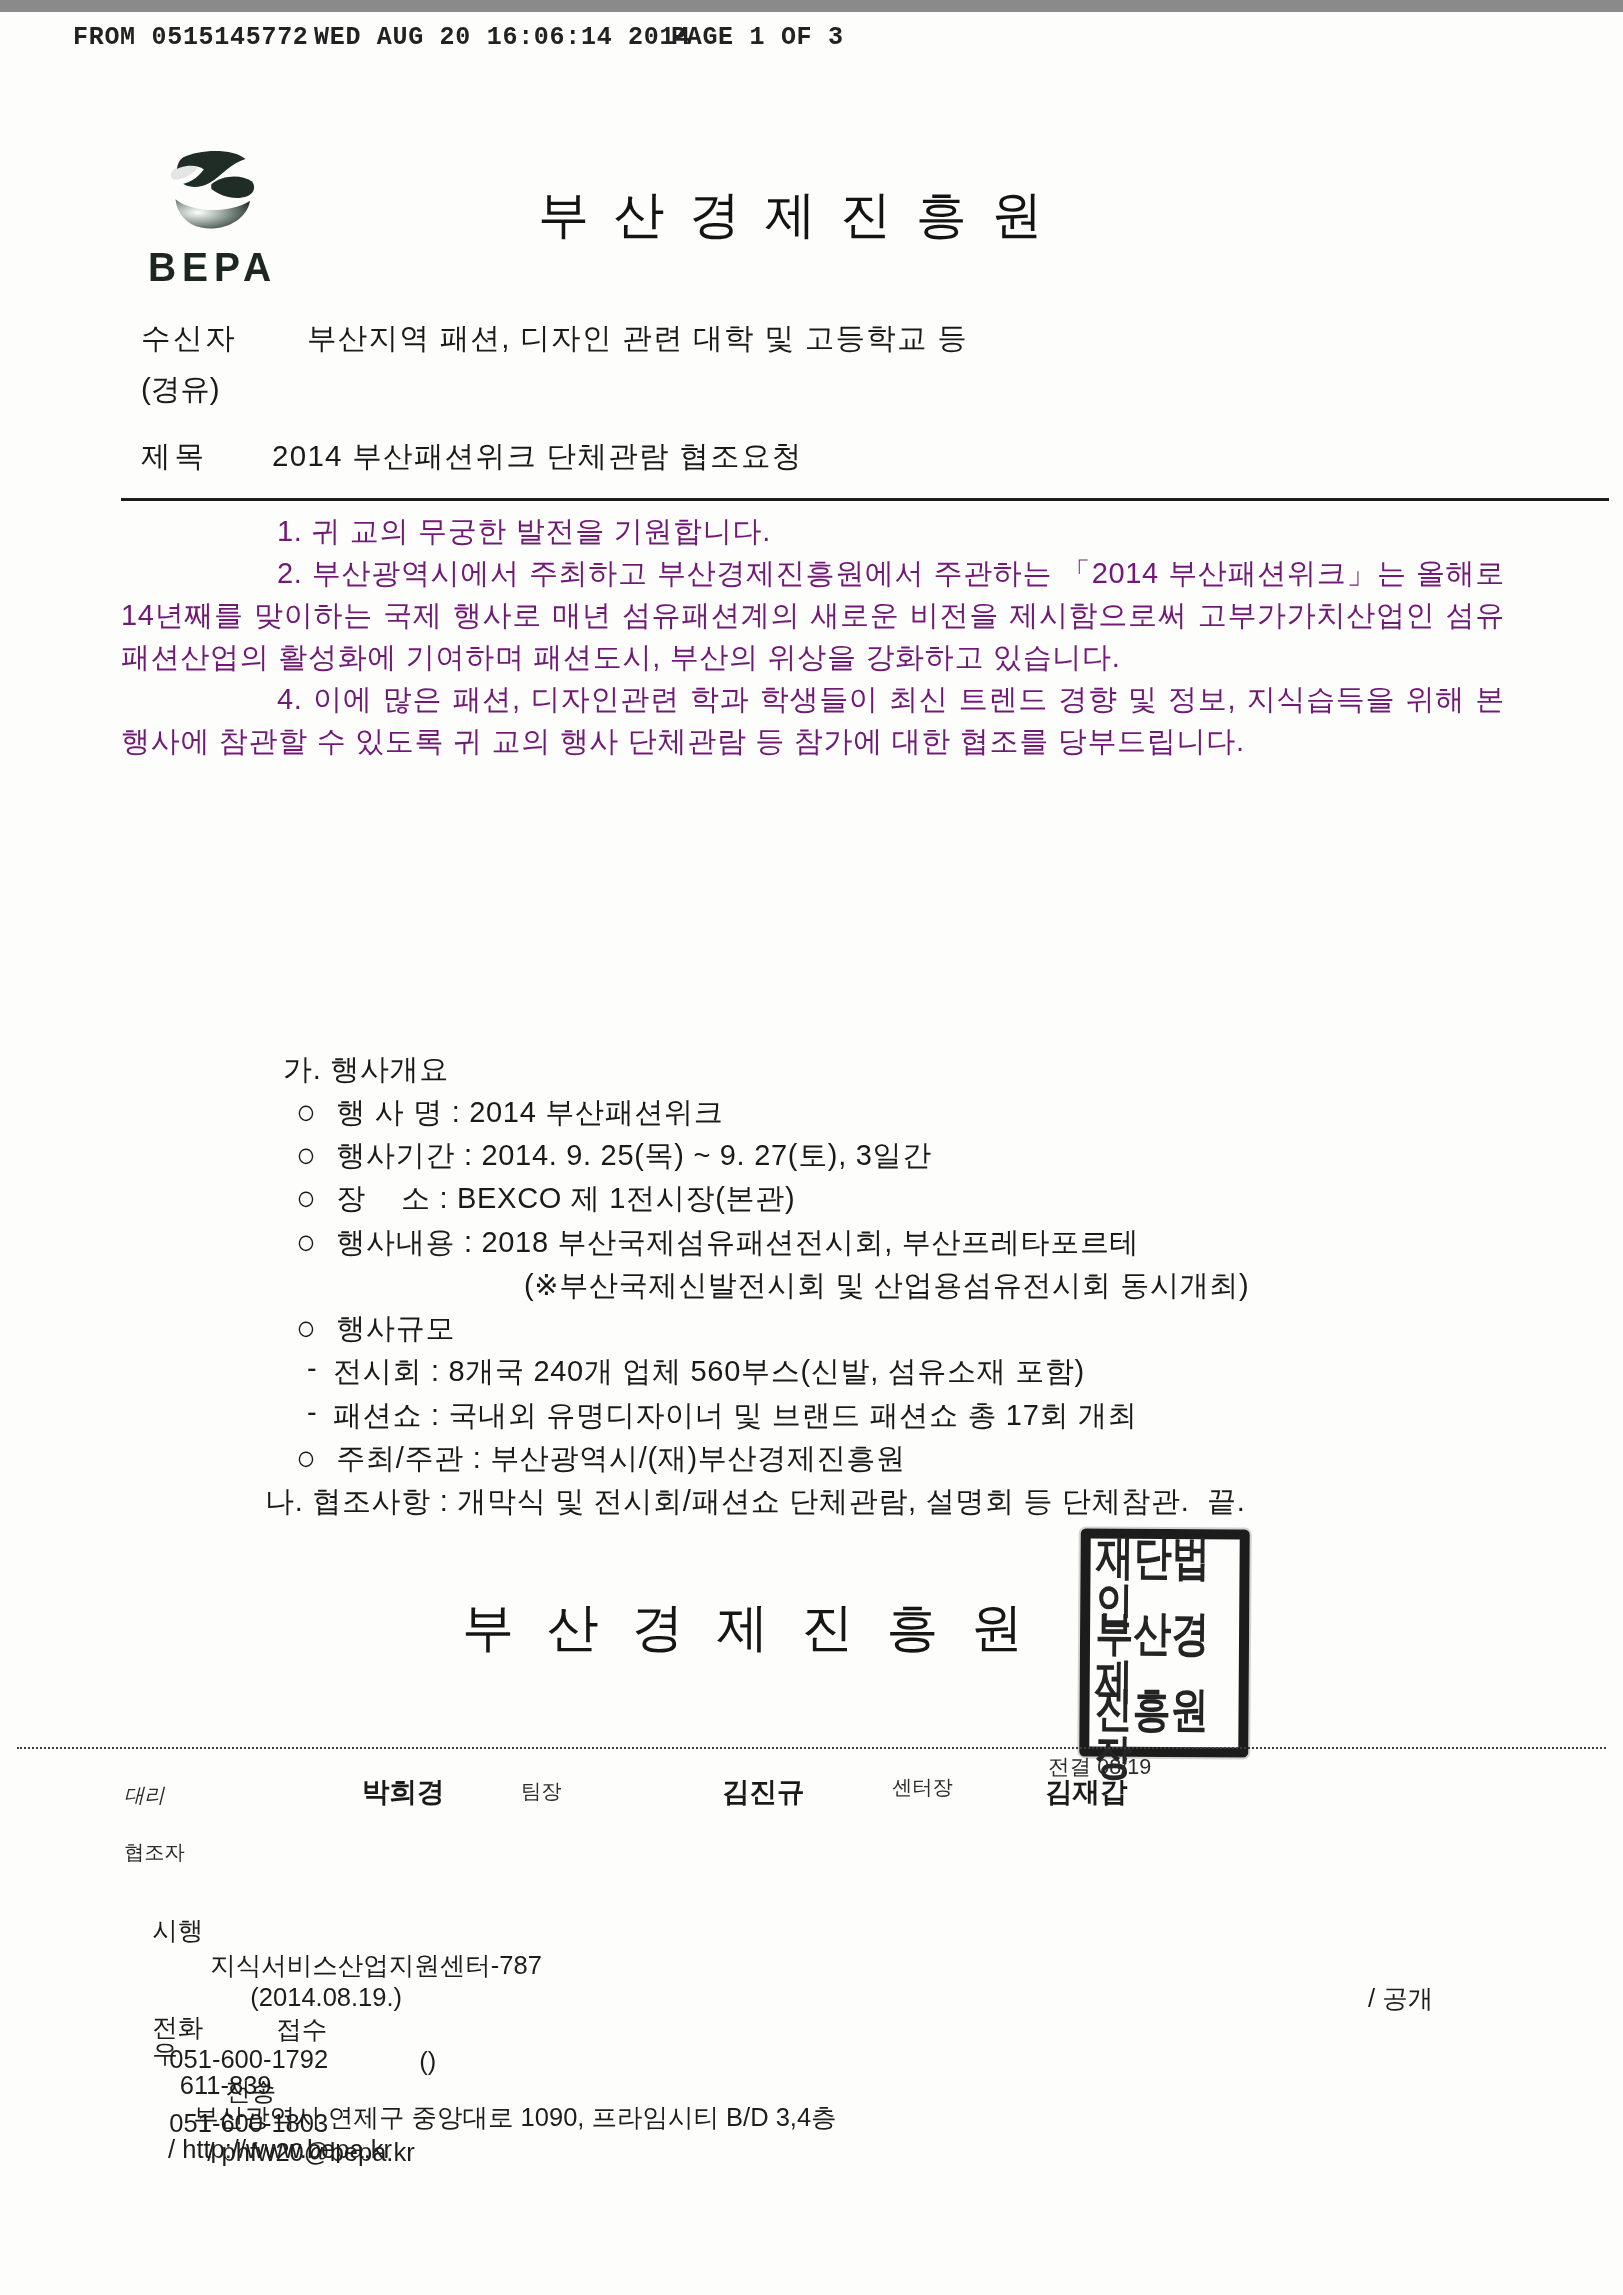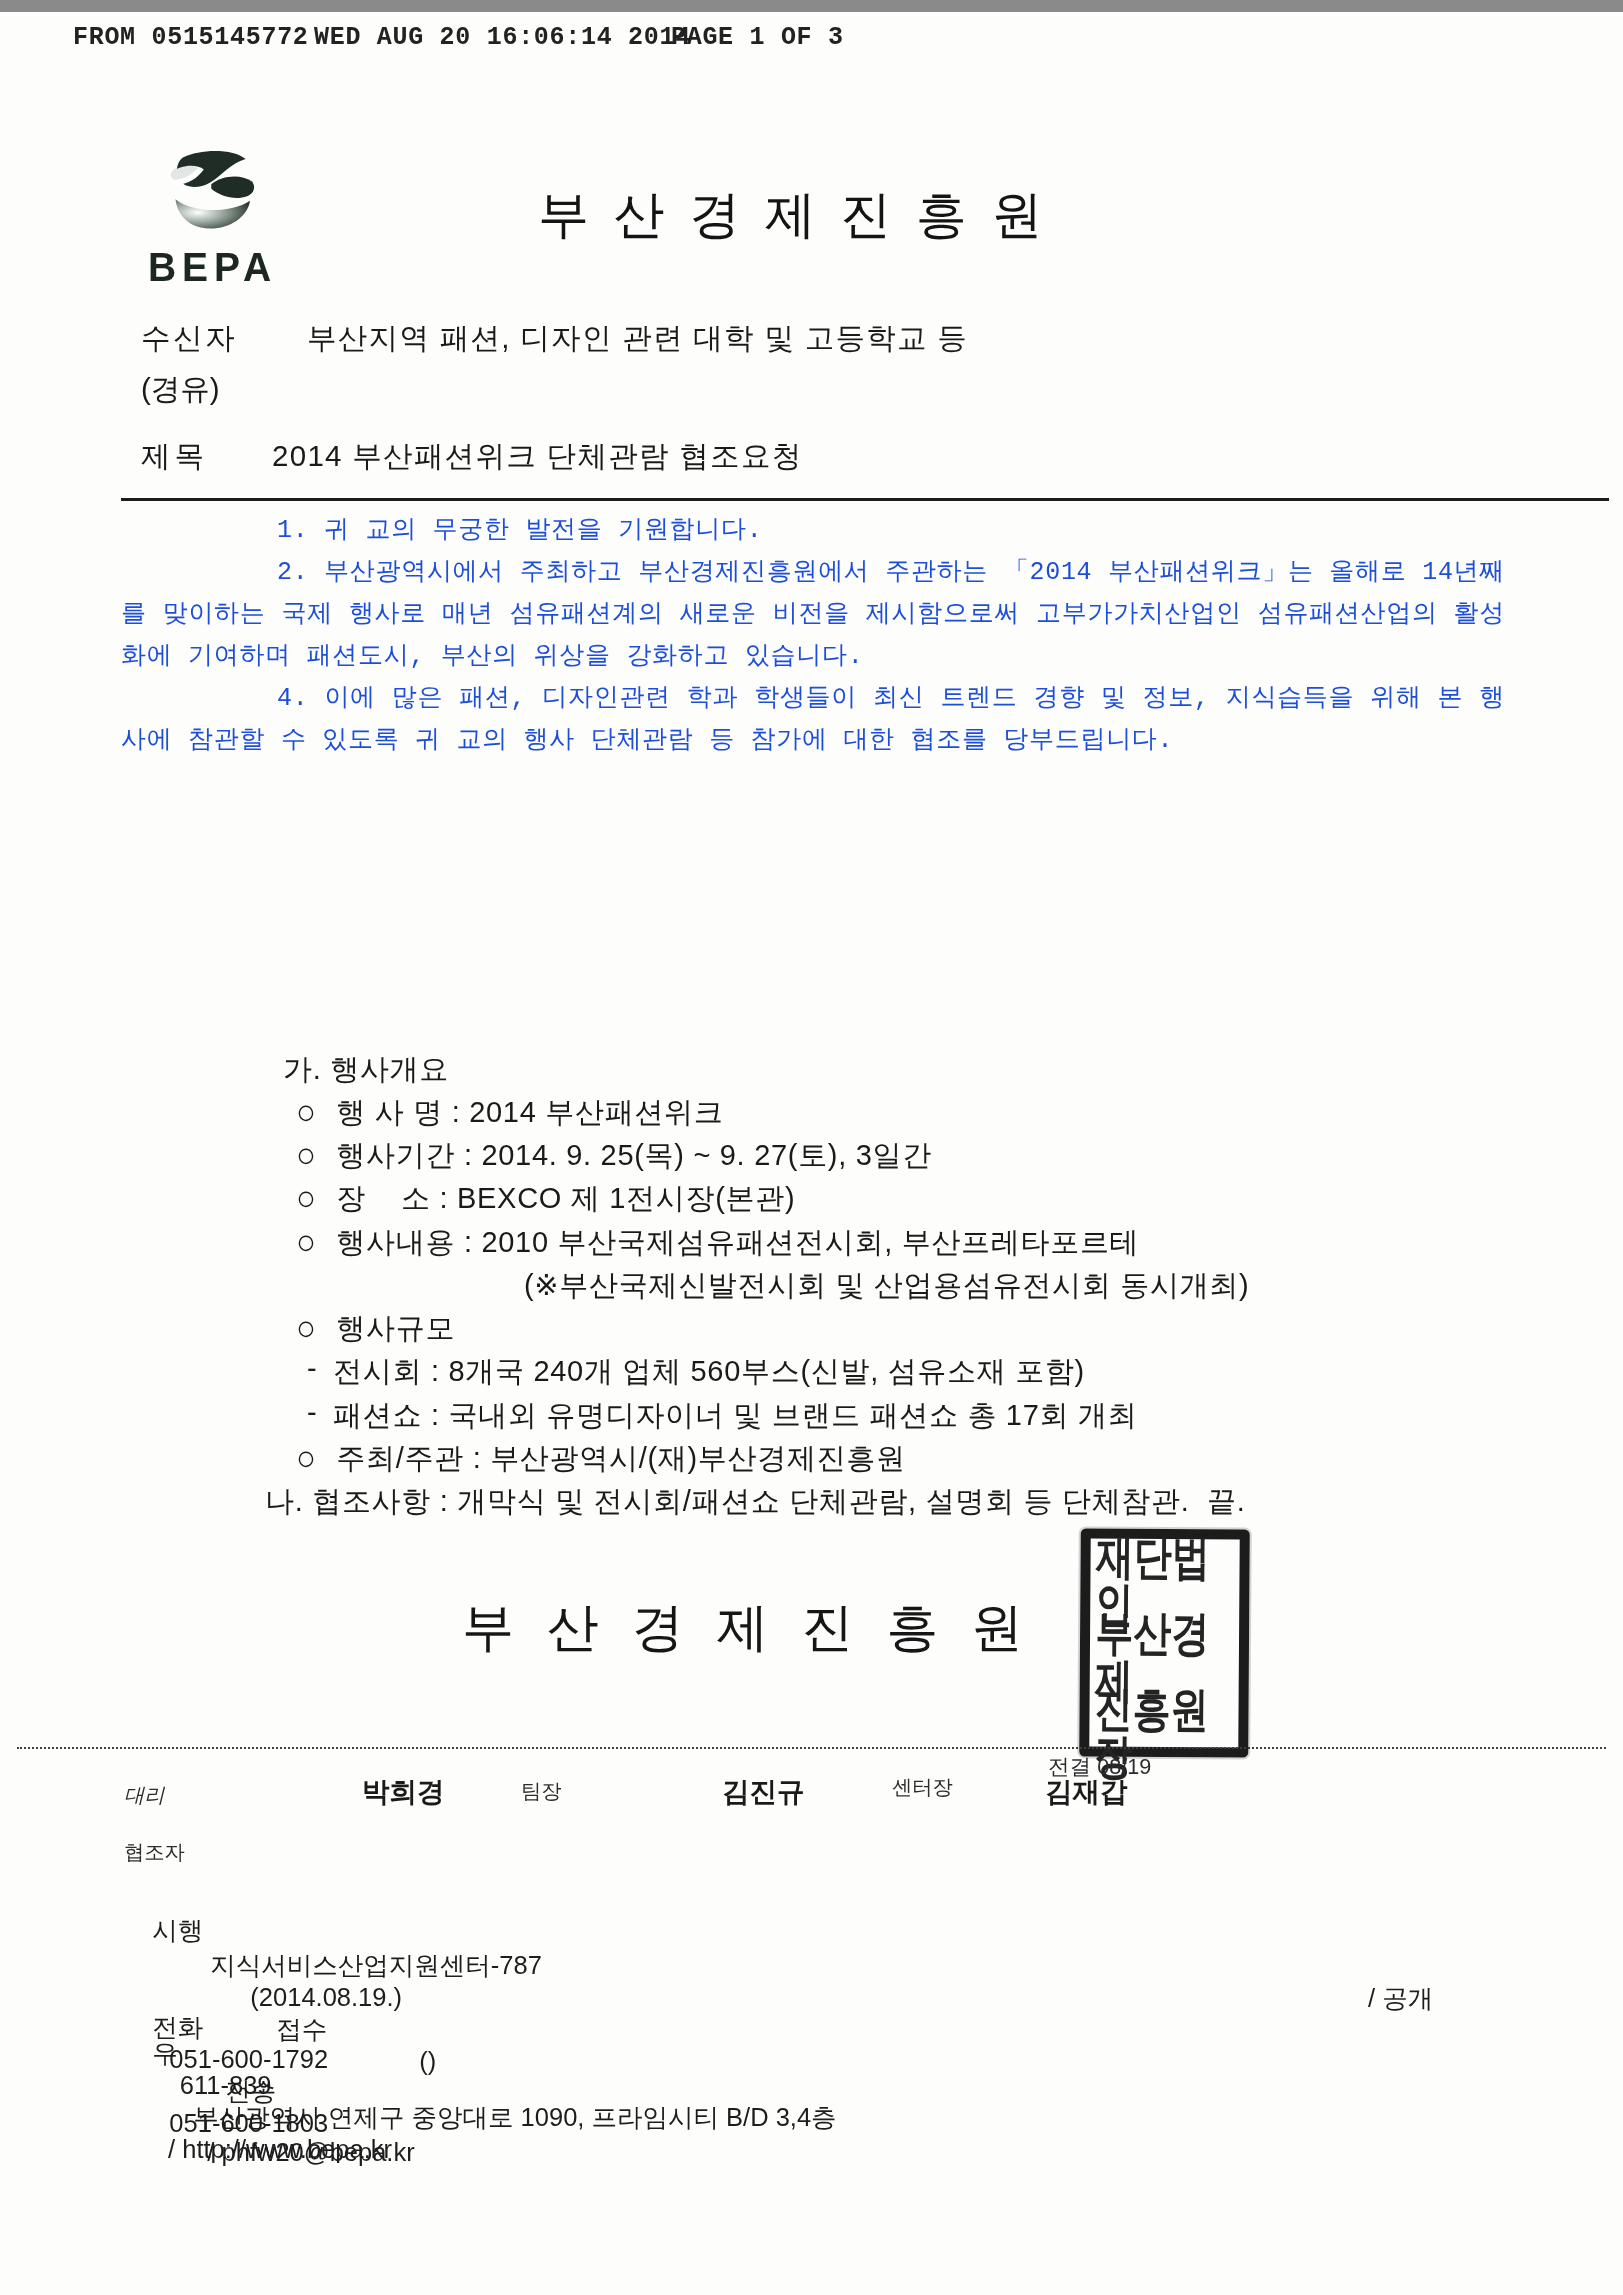--- a/index.html
+++ b/index.html
@@ -39,23 +39,23 @@
   .lbl, .val{position:absolute;font-size:29.5px;white-space:pre;color:#1a1a1a;}
   .recv-lbl{left:141px;top:307px;letter-spacing:2.6px;}
   .recv-val{left:307px;top:307px;letter-spacing:1.3px;}
   .via{left:141px;top:358px;}
   .subj-lbl{left:141px;top:425px;letter-spacing:3.9px;}
   .subj-val{left:272px;top:425px;letter-spacing:1.3px;}
   .subj-underline{position:absolute;left:121px;top:486px;width:1488px;height:2.6px;background:#1c1c1c;}
 
   .paras{position:absolute;left:121px;top:498px;width:1384px;}
   .para{
-    margin:0;font-size:25px;line-height:42px;
+    margin:0;font-size:29px;line-height:42px;
     text-indent:156px;text-align:justify;word-break:break-all;
-    color:#1d4ed8;letter-spacing:0.7px;font-family:Liberation Mono, monospace;
+    color:#701a75;letter-spacing:0.7px;
   }
 
   .oline{position:absolute;display:flex;align-items:flex-start;font-size:29px;color:#1a1a1a;white-space:pre;letter-spacing:0.7px;}
   .bul{display:inline-block;line-height:1.15;}
   .bul-circ{font-size:33px;margin-right:19.7px;transform:scaleY(1.08);}
   .bul-dash{font-size:29px;margin-right:15.7px;}
   .o1{left:283px;top:1038px;}
   .o2{left:296px;top:1081px;}
   .o3{left:296px;top:1124px;}
   .o4{left:296px;top:1167px;}
@@ -164,21 +164,21 @@
   <div class="oline o3">
     <span class="bul bul-circ">○</span>
     <span>행사기간 : 2014. 9. 25(목) ~ 9. 27(토), 3일간</span>
   </div>
   <div class="oline o4">
     <span class="bul bul-circ">○</span>
     <span>장    소 : BEXCO 제 1전시장(본관)</span>
   </div>
   <div class="oline o5">
     <span class="bul bul-circ">○</span>
-    <span>행사내용 : 2010 부산국제섬유패션전시회, 부산프레타포르테</span>
+    <span>행사내용 : 2018 부산국제섬유패션전시회, 부산프레타포르테</span>
   </div>
   <div class="oline o6">
     <span>(※부산국제신발전시회 및 산업용섬유전시회 동시개최)</span>
   </div>
   <div class="oline o7">
     <span class="bul bul-circ">○</span>
     <span>행사규모</span>
   </div>
   <div class="oline o8">
     <span class="bul bul-dash">-</span>

